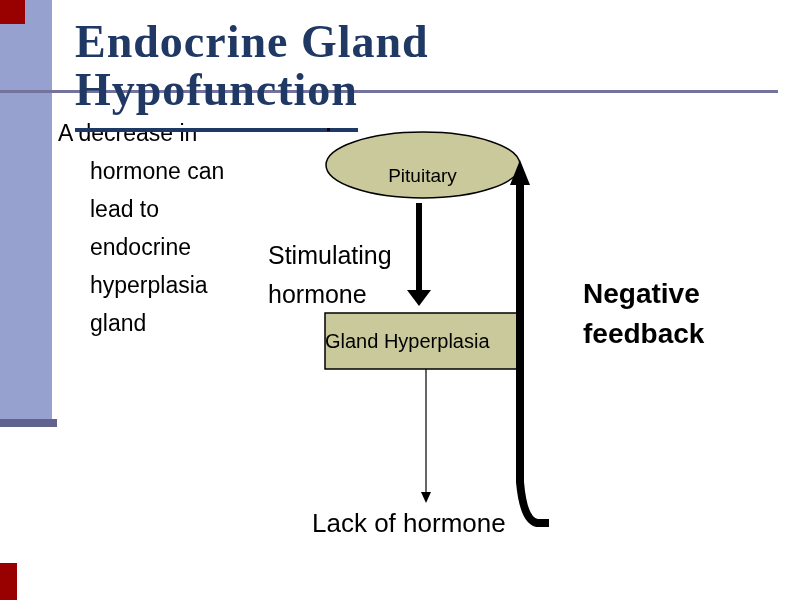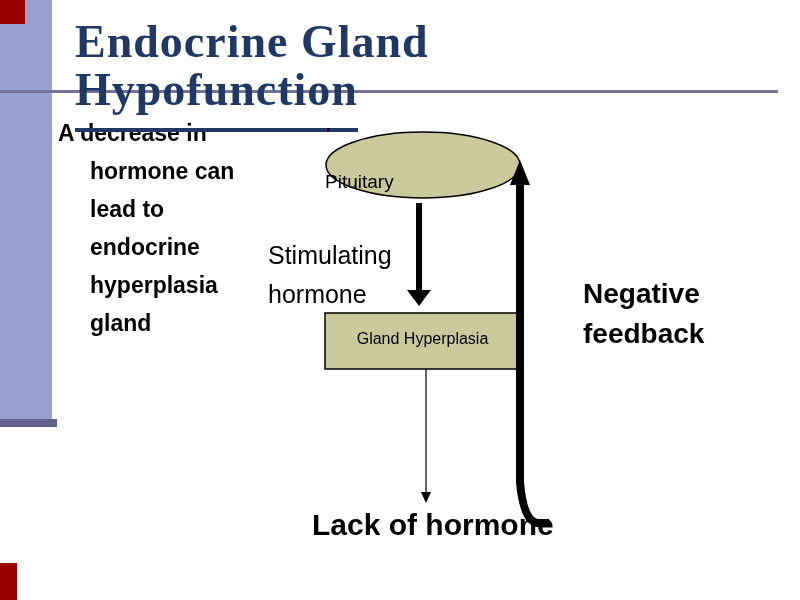--- a/index.html
+++ b/index.html
@@ -49,37 +49,37 @@
   .slide-title .t-line{display:block;width:fit-content;}
   .slide-title .t-line.underlined{
     border-bottom:4px solid var(--title-color);
     padding-bottom:14px;
   }
   .body-text{
     position:absolute;left:58px;top:114px;z-index:5;
     font-size:23px;line-height:38px;
     color:var(--text-color);
   }
-  .body-text .b-line{padding-left:32px;font-weight:bold;}
+  .body-text .b-line{padding-left:32px;}
   .body-text .b-line.first{padding-left:0;}
   svg.diagram{
     position:absolute;left:0;top:0;width:800px;height:600px;z-index:7;
     pointer-events:none;
   }
   svg .shape{fill:var(--shape-fill);stroke:var(--shape-stroke);stroke-width:1.5;}
   svg .thick-arrow{stroke:#000;stroke-width:6;fill:none;}
   svg .thin-arrow{stroke:#000;stroke-width:1.2;fill:none;}
   svg .feedback{stroke:#000;stroke-width:8;fill:none;}
   svg .head{fill:#000;stroke:none;}
   .dlabel{position:absolute;z-index:8;color:var(--text-color);}
-  .lbl-pituitary{left:325px;top:171px;width:195px;text-align:left;font-size:19px;}
-  .lbl-gland{left:325px;top:330px;width:195px;text-align:center;font-size:16px;}
+  .lbl-pituitary{left:325px;top:165px;width:195px;text-align:center;font-size:19px;}
+  .lbl-gland{left:325px;top:330px;width:195px;font-size:20px;}
   .lbl-stimulating{left:268px;top:236px;font-size:25px;line-height:39px;}
   .lbl-negative{left:583px;top:274px;font-size:28px;font-weight:bold;line-height:40px;}
-  .lbl-lack{left:312px;top:508px;font-size:30px;font-weight:bold;}
+  .lbl-lack{left:312px;top:508px;font-size:26px;}
 </style>
 </head>
 <body>
 
 <div class="accent-bar"></div>
 <div class="accent-bar-edge"></div>
 <div class="title-rule"></div>
 <div class="accent-square top"></div>
 <div class="accent-square bottom"></div>
 

